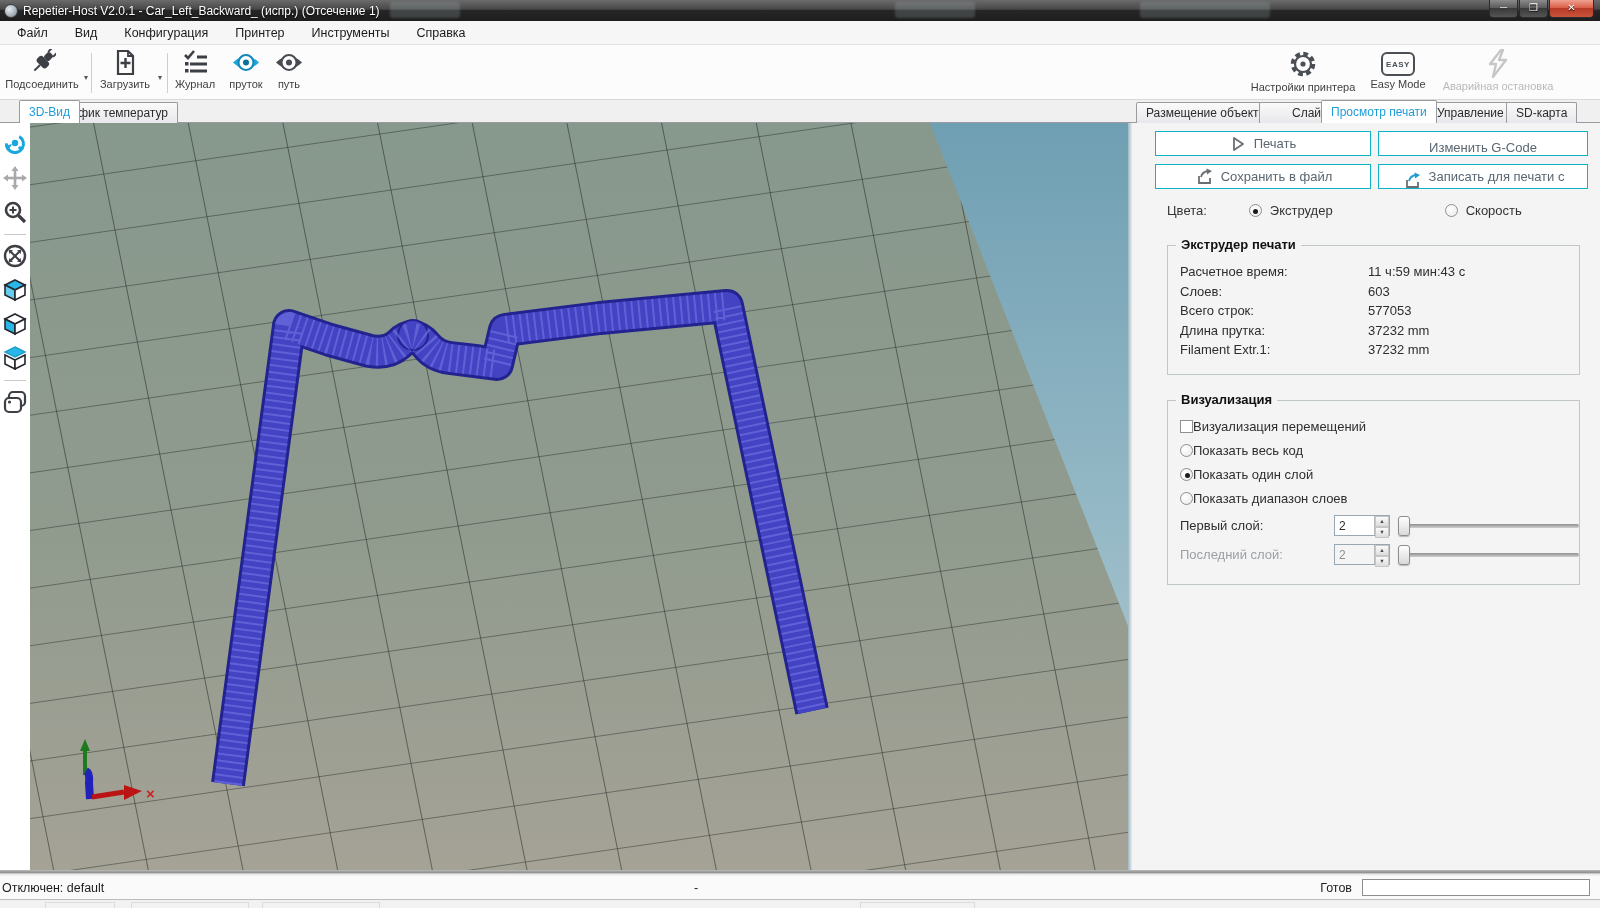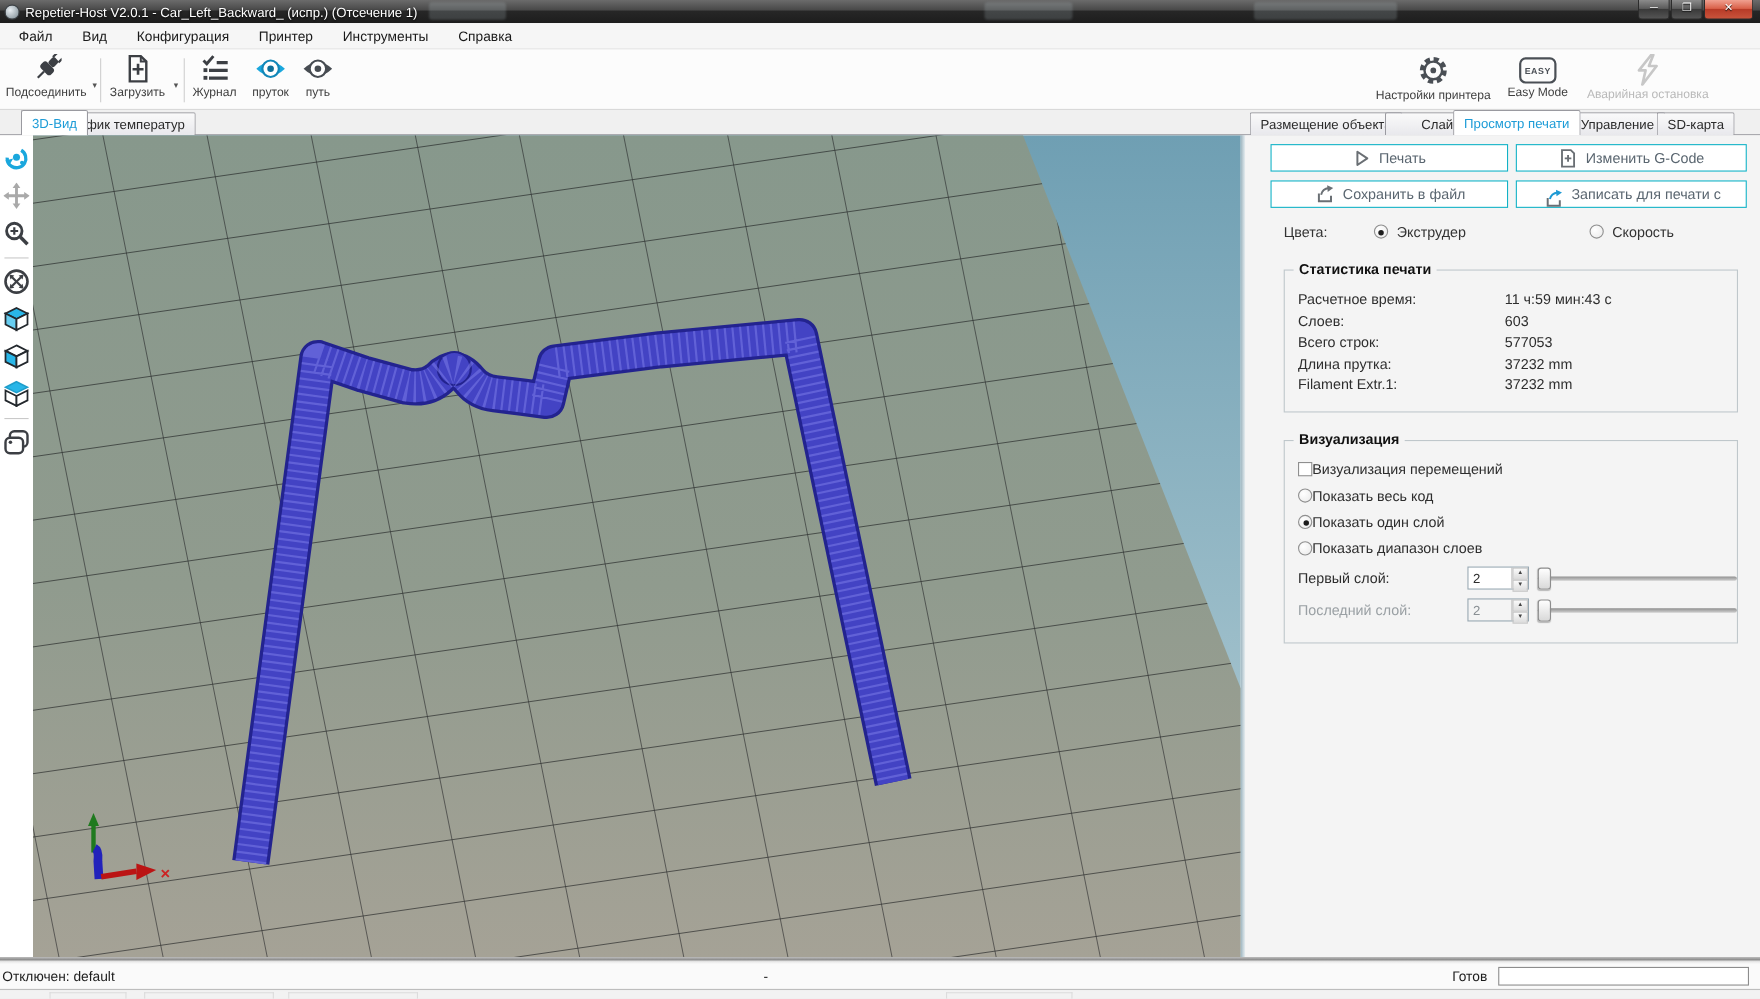--- a/index.html
+++ b/index.html
@@ -347,21 +347,21 @@
 
   <div class="rightpanel">
 
     <div class="rp-btn" style="left:23px; top:8px; width:216px;">
       <svg width="16" height="16" viewBox="0 0 16 16">
         <path d="M4,2 L13,8 L4,14 Z" fill="none" stroke="#6a6f74" stroke-width="1.8" stroke-linejoin="round"></path>
       </svg>
       <span>Печать</span>
     </div>
 
-    <div class="rp-btn" style="left:246px; top:8px; width:210px;">
+    <div class="rp-btn" style="left:246px; top:8px; width:210px;flex-direction:column;">
       <svg width="17" height="18" viewBox="0 0 17 18">
         <path d="M3,1.5 h8 l3,3 v12 h-11 z" fill="none" stroke="#6a6f74" stroke-width="1.7"></path>
         <path d="M8.5,6 v6 M5.5,9 h6" stroke="#6a6f74" stroke-width="1.7"></path>
       </svg>
       <span>Изменить G-Code</span>
     </div>
 
     <div class="rp-btn" style="left:23px; top:41px; width:216px;">
       <svg width="19" height="18" viewBox="0 0 19 18">
         <path d="M5,8 v7 h11 v-5" fill="none" stroke="#6a6f74" stroke-width="1.8"></path>
@@ -382,21 +382,21 @@
 
     <div class="colors-row">
       <span>Цвета:</span>
       <span class="radio sel" style="margin-left:42px;"></span>
       <span style="margin-left:8px;">Экструдер</span>
       <span class="radio" style="margin-left:112px;"></span>
       <span style="margin-left:8px;">Скорость</span>
     </div>
 
     <div class="groupbox" style="top:122px; height:130px;">
-      <span class="gb-title">Статистика печати</span>
+      <span class="gb-title">Экструдер печати</span>
       <div style="padding-top:16px;">
         <div class="stat-row">
           <span class="sl">Расчетное время:</span>
           <span>11 ч:59 мин:43 с</span>
         </div>
         <div class="stat-row">
           <span class="sl">Слоев:</span>
           <span>603</span>
         </div>
         <div class="stat-row">

